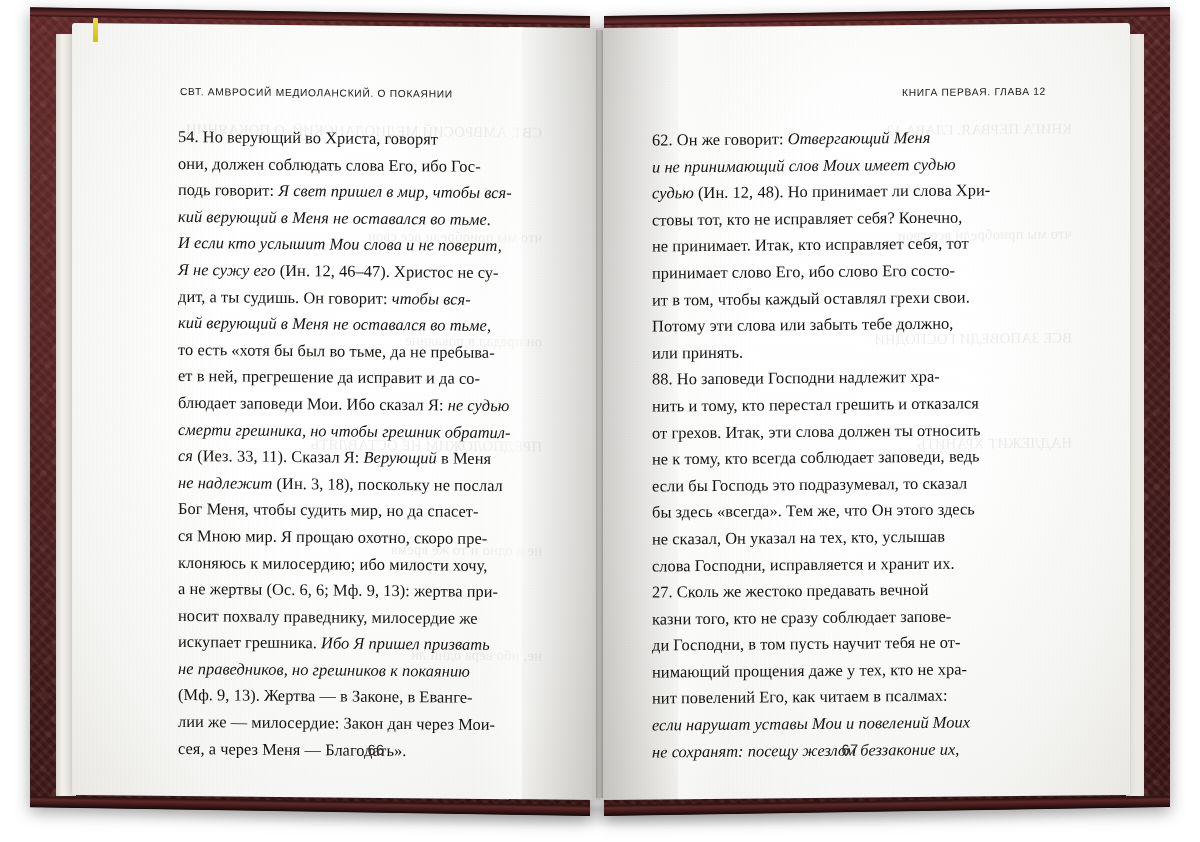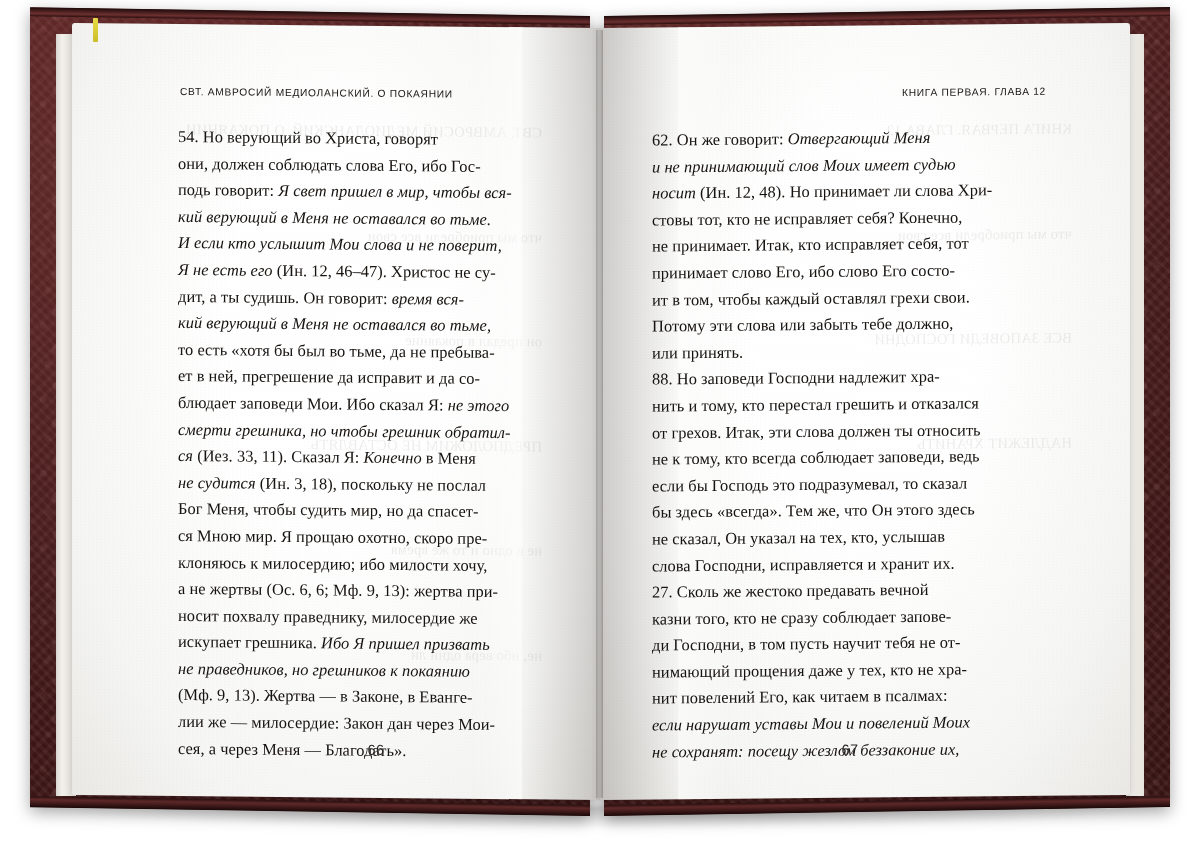--- a/index.html
+++ b/index.html
@@ -253,29 +253,29 @@
     <div class="gutter-shade" id="gutter-left"></div>
 
     <div class="textblock" id="text-left">
       <div class="running-head" id="head-left">СВТ. АМВРОСИЙ МЕДИОЛАНСКИЙ. О ПОКАЯНИИ</div>
       <div class="lines" id="lines-left">
           <div class="ln"><b>54.</b> Но верующий во Христа, говорят</div>
           <div class="ln">они, должен соблюдать слова Его, ибо Гос-</div>
           <div class="ln">подь говорит: <i>Я свет пришел в мир, чтобы вся-</i></div>
           <div class="ln"><i>кий верующий в Меня не оставался во тьме.</i></div>
           <div class="ln"><i>И если кто услышит Мои слова и не поверит,</i></div>
-          <div class="ln"><i>Я не есть его</i> (Ин. 12, 46–47). Христос не су-</div>
-          <div class="ln">дит, а ты судишь. Он говорит: <i>время вся-</i></div>
+          <div class="ln"><i>Я не сужу его</i> (Ин. 12, 46–47). Христос не су-</div>
+          <div class="ln">дит, а ты судишь. Он говорит: <i>чтобы вся-</i></div>
           <div class="ln"><i>кий верующий в Меня не оставался во тьме,</i></div>
           <div class="ln">то есть «хотя бы был во тьме, да не пребыва-</div>
           <div class="ln">ет в ней, прегрешение да исправит и да со-</div>
-          <div class="ln">блюдает заповеди Мои. Ибо сказал Я: <i>не этого</i></div>
+          <div class="ln">блюдает заповеди Мои. Ибо сказал Я: <i>не судью</i></div>
           <div class="ln"><i>смерти грешника, но чтобы грешник обратил-</i></div>
-          <div class="ln"><i>ся</i> (Иез. 33, 11). Сказал Я: <i>Конечно</i> в Меня</div>
-          <div class="ln"><i>не судится</i> (Ин. 3, 18), поскольку не послал</div>
+          <div class="ln"><i>ся</i> (Иез. 33, 11). Сказал Я: <i>Верующий</i> в Меня</div>
+          <div class="ln"><i>не надлежит</i> (Ин. 3, 18), поскольку не послал</div>
           <div class="ln">Бог Меня, чтобы судить мир, но да спасет-</div>
           <div class="ln">ся Мною мир. Я прощаю охотно, скоро пре-</div>
           <div class="ln">клоняюсь к милосердию; ибо милости хочу,</div>
           <div class="ln">а не жертвы (Ос. 6, 6; Мф. 9, 13): жертва при-</div>
           <div class="ln">носит похвалу праведнику, милосердие же</div>
           <div class="ln">искупает грешника. <i>Ибо Я пришел призвать</i></div>
           <div class="ln"><i>не праведников, но грешников к покаянию</i></div>
           <div class="ln">(Мф. 9, 13). Жертва — в Законе, в Еванге-</div>
           <div class="ln">лии же — милосердие: Закон дан через Мои-</div>
           <div class="ln">сея, а через Меня — Благодать».</div>
@@ -296,21 +296,21 @@
         </div>
       </div>
     <div class="curve-hi" id="curve-r"></div>
     <div class="gutter-shade" id="gutter-right"></div>
 
     <div class="textblock" id="text-right">
       <div class="running-head" id="head-right">КНИГА ПЕРВАЯ. ГЛАВА 12</div>
       <div class="lines" id="lines-right">
           <div class="ln"><b>62.</b> Он же говорит: <i>Отвергающий Меня</i></div>
           <div class="ln"><i>и не принимающий слов Моих имеет судью</i></div>
-          <div class="ln"><i>носит</i> (Ин. 12, 48). Но принимает ли слова Хри-</div>
+          <div class="ln"><i>судью</i> (Ин. 12, 48). Но принимает ли слова Хри-</div>
           <div class="ln">стовы тот, кто не исправляет себя? Конечно,</div>
           <div class="ln">не принимает. Итак, кто исправляет себя, тот</div>
           <div class="ln">принимает слово Его, ибо слово Его состо-</div>
           <div class="ln">ит в том, чтобы каждый оставлял грехи свои.</div>
           <div class="ln">Потому эти слова или забыть тебе должно,</div>
           <div class="ln">или принять.</div>
           <div class="ln"><b>88.</b> Но заповеди Господни надлежит хра-</div>
           <div class="ln">нить и тому, кто перестал грешить и отказался</div>
           <div class="ln">от грехов. Итак, эти слова должен ты относить</div>
           <div class="ln">не к тому, кто всегда соблюдает заповеди, ведь</div>

